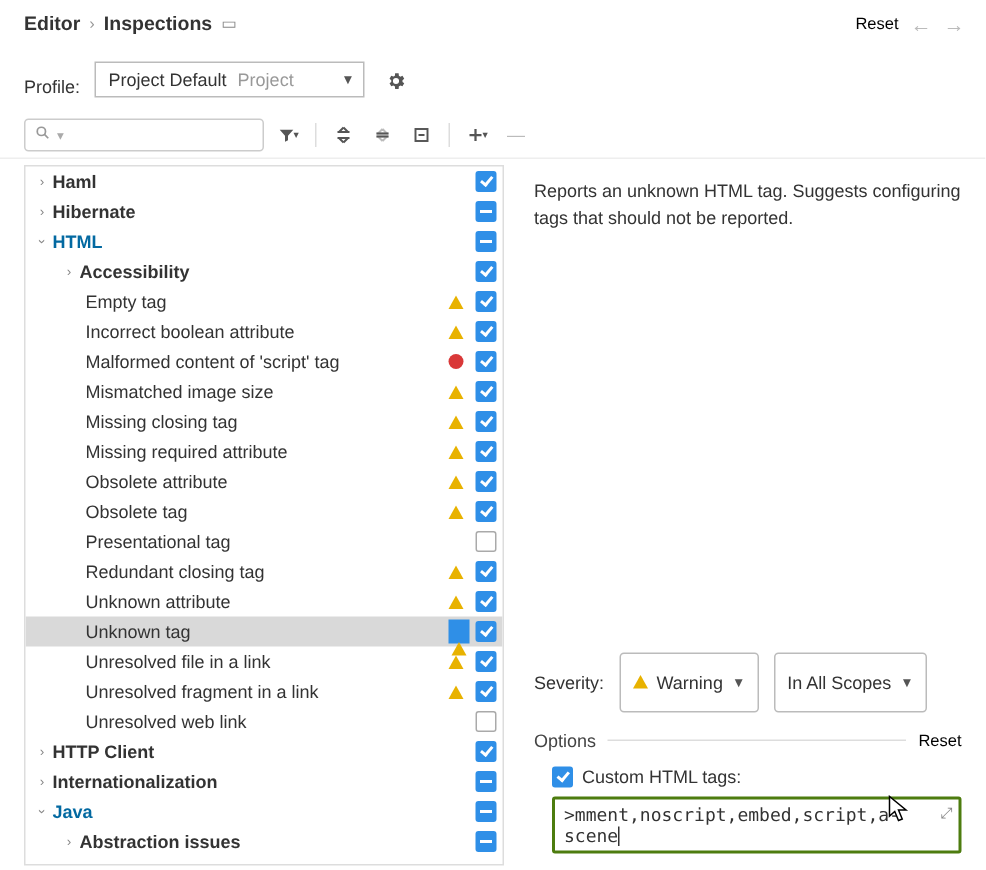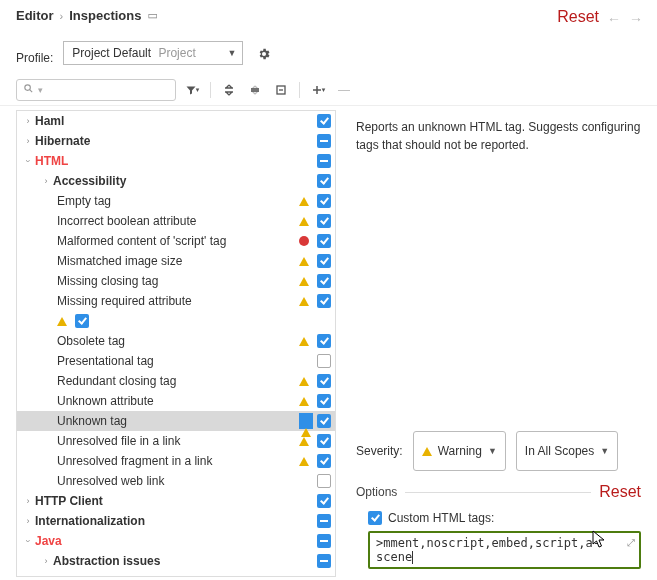--- a/index.html
+++ b/index.html
@@ -24,21 +24,21 @@
   .breadcrumb .crumb { font-weight: bold; }
   .breadcrumb .icon-mini { color:#888; font-size:11px;}
   .top-right {
     position: absolute;
     right: 14px;
     top: 8px;
     display: flex;
     align-items: center;
     gap: 8px;
   }
-  .reset-link { color:#b91c1c; font-size:16px; cursor:pointer; }
+  .reset-link { color:#000000; font-size:11px; cursor:pointer; }
   .nav-arrow { color:#bbb; font-size:14px; }
   .profile-row {
     display:flex;
     align-items:flex-end;
     gap:10px;
     padding: 14px 16px 10px 16px;
   }
   .profile-row label { font-size:12px; }
   .profile-select {
     display:flex;
@@ -98,21 +98,21 @@
   .tree-row {
     display:flex;
     align-items:center;
     height:20px;
     padding-right:4px;
     white-space:nowrap;
   }
   .tree-row.selected { background:#d9d9d9; }
   .tree-label { flex:1; overflow:hidden; text-overflow:ellipsis; font-size:12px;}
   .tree-label.bold { font-weight:bold; }
-  .tree-label.blue { color:#ef4444; }
+  .tree-label.blue { color:#0369a1; }
   .arrow {
     width:14px; display:inline-flex; justify-content:center; color:#888;font-size:9px;
   }
   .indent0 { padding-left:4px; }
   .indent1 { padding-left:22px; }
   .indent2 { padding-left:40px; }
   .warn-tri {
     width:0;height:0;
     border-left:5px solid transparent;
     border-right:5px solid transparent;
@@ -297,20 +297,21 @@
         </span>
     </div>
     <div class="tree-row indent2">
       <span class="tree-label">Missing required attribute</span>
       <span class="right-icons">
           <span class="warn-tri"></span>
           <span class="chk on"></span>
         </span>
     </div>
     <div class="tree-row indent2">
+      <span class="tree-label">Obsolete attribute</span>
       <span class="right-icons">
           <span class="warn-tri"></span>
           <span class="chk on"></span>
         </span>
     </div>
     <div class="tree-row indent2">
       <span class="tree-label">Obsolete tag</span>
       <span class="right-icons">
           <span class="warn-tri"></span>
           <span class="chk on"></span>

